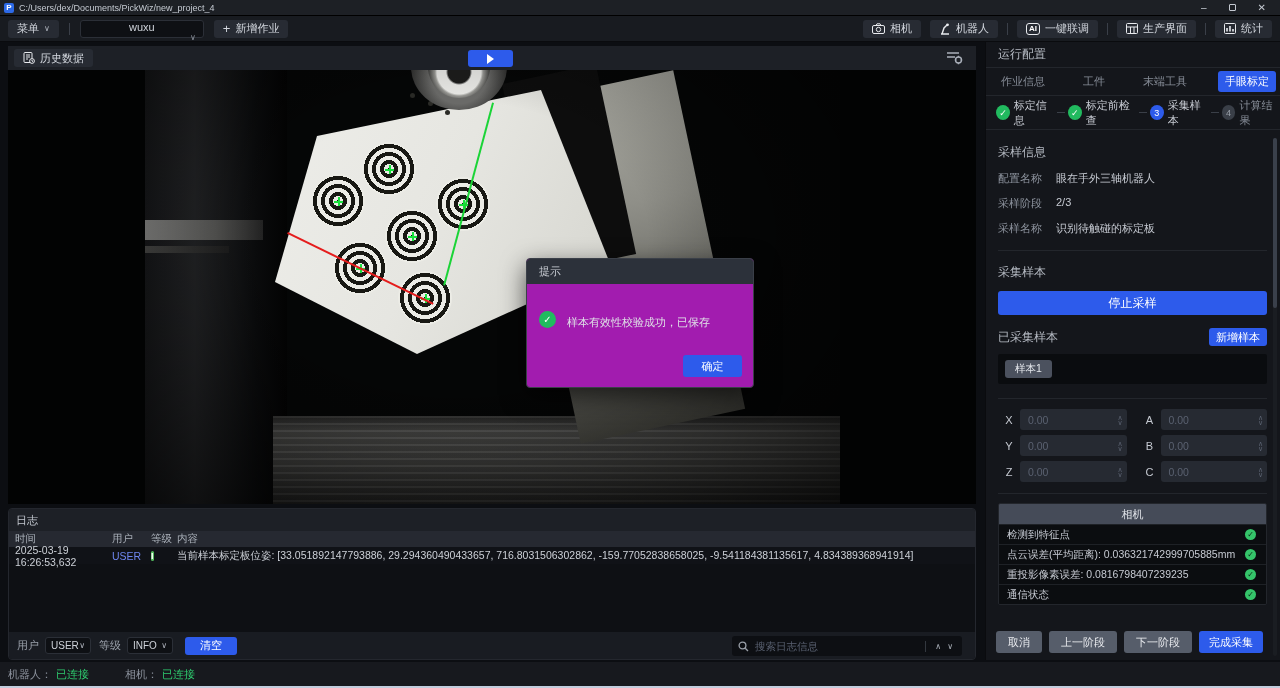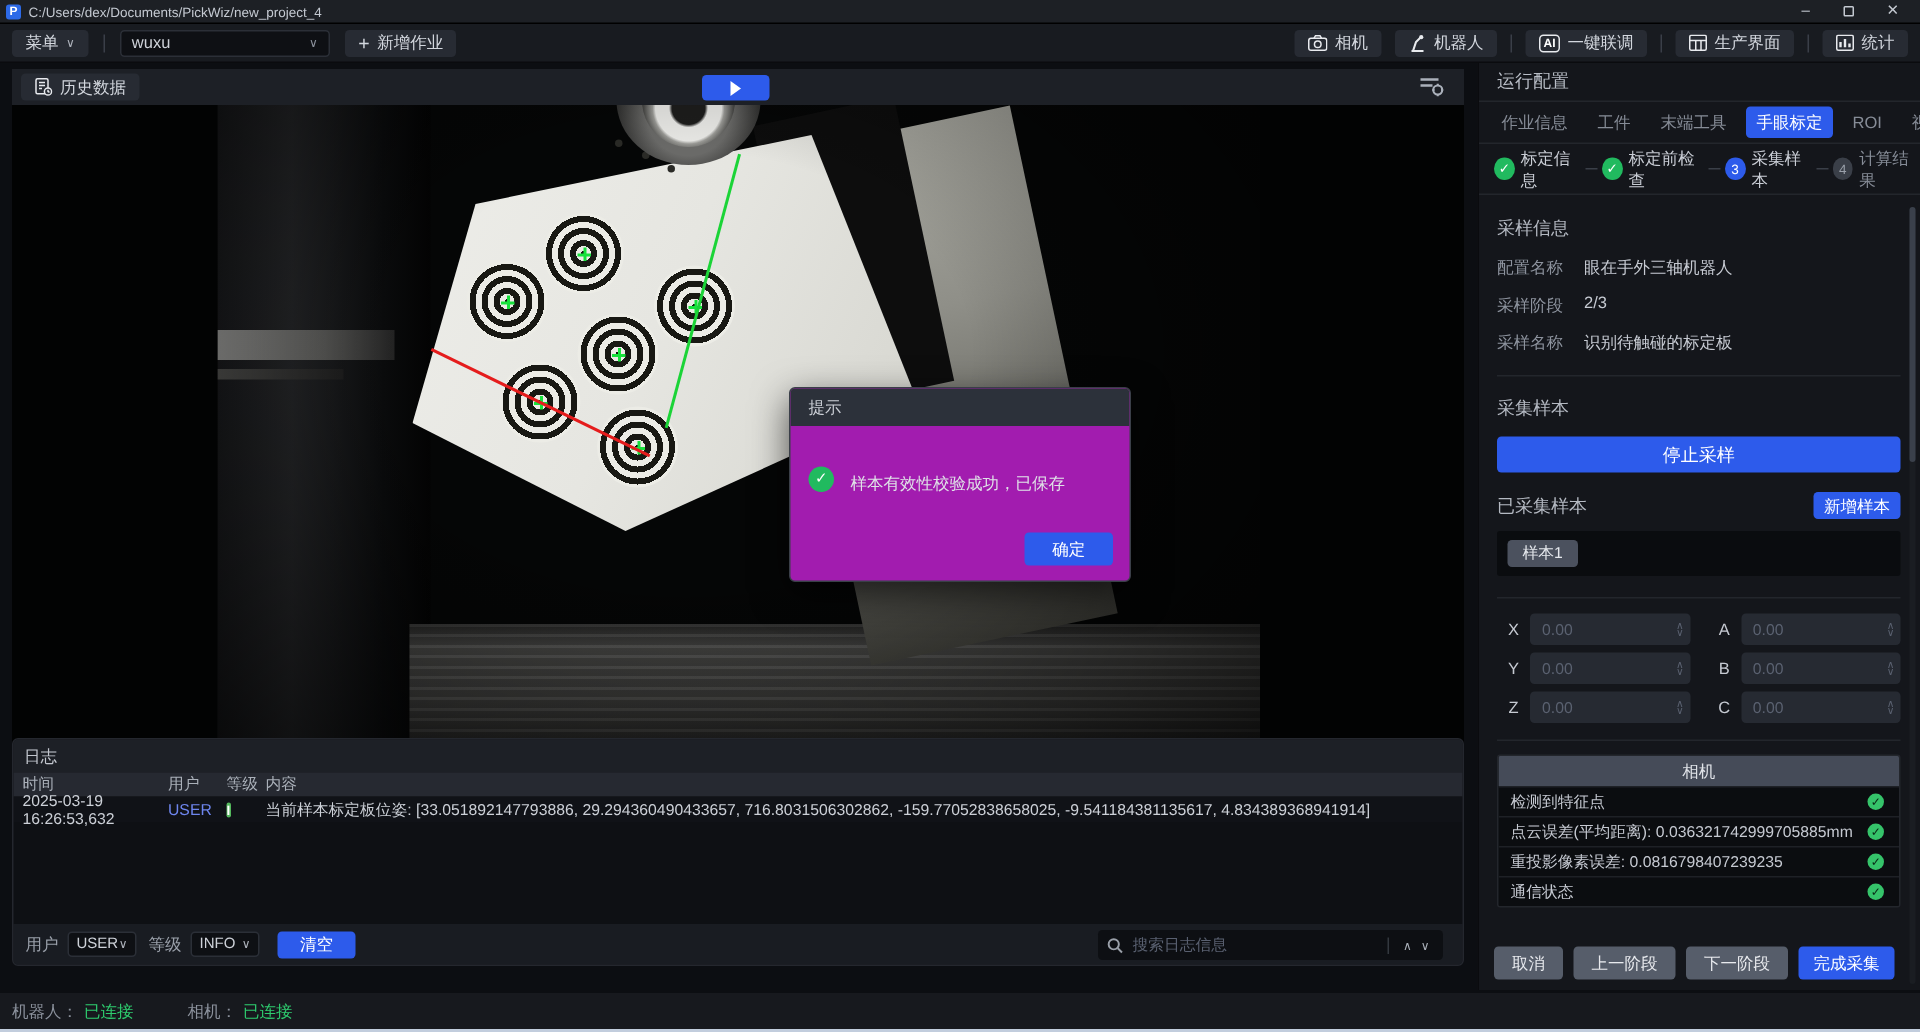--- a/index.html
+++ b/index.html
@@ -15,21 +15,21 @@
   .restore-box { width:7px; height:7px; border:1px solid #c4c9d1; border-radius:1px; }
 
   
   .menubar { position:absolute; left:0; top:16px; width:1280px; height:26px; background:#181b20; display:flex; align-items:center; border-bottom:1px solid #0a0b0e; }
   .mb-left { display:flex; align-items:center; gap:10px; padding-left:8px; }
   .mb-right { margin-left:auto; display:flex; align-items:center; gap:9px; padding-right:8px; }
   .dk-btn { display:inline-flex; align-items:center; gap:5px; height:18px; padding:0 9px; background:#272b33; border-radius:3px; color:#d3d7de; font-size:11px; cursor:pointer; }
   .sep { width:1px; height:12px; background:#3a3f48; }
   .select { display:inline-flex; align-items:center; height:18px; background:#0e1014; border:1px solid #2b2f37; border-radius:3px; color:#ced2d9; font-size:11px; padding:0 7px; cursor:pointer; }
   .select .chev { margin-left:auto; color:#8b919c; font-size:8px; }
-  .job-select { width:140px; }
+  .job-select { width:124px;flex-direction:column; }
   .chev { font-size:8px; color:#aeb3bc; }
   .plus { font-size:13px; color:#d3d7de; line-height:11px; }
   .icon-svg { display:block; }
   .ai-badge { border:1.3px solid #e8eaee; border-radius:3px; font-size:8px; font-weight:bold; color:#fff; padding:1px 2px; line-height:8px; }
 
   
   .left-toolbar { position:absolute; left:8px; top:46px; width:968px; height:24px; background:#1d2026; display:flex; align-items:center; }
   .history-btn { margin-left:6px; }
   .play-btn { position:absolute; left:460px; top:4px; width:45px; height:17px; background:#2d5beb; border-radius:3px; display:flex; align-items:center; justify-content:center; cursor:pointer; }
   .play-tri { width:0; height:0; border-left:7px solid #fff; border-top:5px solid transparent; border-bottom:5px solid transparent; }
@@ -57,21 +57,21 @@
   .cross::before { left:4px; top:0; width:1.5px; height:9px; }
   .cross::after { left:0; top:4px; width:9px; height:1.5px; }
   .holedot { position:absolute; width:5px; height:5px; border-radius:50%; background:#2a2a26; }
   .gline { position:absolute; left:349px; top:33px; width:189px; height:2px; background:#1bd437; transform-origin:0 0; transform:rotate(105deg); }
   .rline { position:absolute; left:143px; top:162px; width:162px; height:2px; background:#e51c1c; transform-origin:0 0; transform:rotate(26deg); }
   .arm-outer { position:absolute; left:266px; top:-46px; width:96px; height:86px; border-radius:50%; background:radial-gradient(circle at 50% 60%,#6a6a68 0 40%,#2c2c2b 70%,#111 100%); }
   .arm-inner { position:absolute; left:283px; top:-34px; width:62px; height:62px; border-radius:50%; background:radial-gradient(circle at 50% 58%,#1d1d1c 0 11px,#e9e9e6 13px 22px,#9a9a96 24px,#3a3a38 31px); }
   .vignette { position:absolute; inset:0; background:radial-gradient(ellipse at 45% 38%, rgba(0,0,0,0) 35%, rgba(0,0,0,.45) 78%, rgba(0,0,0,.7) 100%); pointer-events:none; }
 
   
-  .log-panel { position:absolute; left:8px; top:492px; width:968px; height:152px; background:#14161b; border:1px solid #24272e; border-radius:4px; overflow:hidden; }
+  .log-panel { position:absolute; left:8px; top:508px; width:968px; height:152px; background:#14161b; border:1px solid #24272e; border-radius:4px; overflow:hidden; }
   .log-title { height:22px; background:#1d2026; display:flex; align-items:center; padding-left:7px; font-size:11px; color:#c3c7cf; }
   .log-head { height:16px; background:#262931; display:flex; align-items:center; font-size:10.5px; color:#aab0b9; }
   .log-row { height:17px; display:flex; align-items:center; font-size:10.5px; color:#ccd0d7; background:#101217; }
   .c-time { width:103px; padding-left:6px; flex:none; }
   .c-user { width:39px; flex:none; }
   .c-level { width:26px; flex:none; }
   .c-content { flex:1; white-space:nowrap; overflow:hidden; }
   .user-blue { color:#6e86ef; }
   .lvl-badge { width:12px; height:12px; background:#53b85c; border-radius:3px; color:#fff; font-size:9px; font-weight:bold; text-align:center; line-height:12px; }
   .log-empty { height:68px; background:#0e1014; }
@@ -86,21 +86,21 @@
   .sb-chev { color:#aab0b9; font-size:8px; padding:0 3px; cursor:pointer; }
 
   
   .statusbar { position:absolute; left:0; top:662px; width:1280px; height:24px; background:#17191e; display:flex; align-items:center; font-size:11px; color:#8b919c; }
   .statusbar .green { color:#2ecb6e; }
   .bottom-strip { position:absolute; left:0; top:686px; width:1280px; height:2px; background:#c2cddd; }
 
   
   .rpanel { position:absolute; left:985px; top:42px; width:295px; height:618px; background:#14161b; border-left:1px solid #0a0b0e; }
   .rp-header { height:26px; display:flex; align-items:center; padding-left:12px; font-size:12px; color:#b8bdc6; border-bottom:1px solid #23262c; }
-  .rp-tabs { height:28px; display:flex; align-items:center; gap:6px; padding-left:8px; border-bottom:1px solid #23262c; font-size:11px; color:#868c97; }
+  .rp-tabs { height:28px; display:flex; align-items:center; gap:24px; padding-left:8px; border-bottom:1px solid #23262c; font-size:11px; color:#868c97; }
   .rp-tab { padding:3px 7px; border-radius:3px; cursor:pointer; white-space:nowrap; }
   .rp-tab.active { background:#2d5beb; color:#fff; }
   .rp-steps { height:34px; display:flex; align-items:center; padding-left:10px; border-bottom:1px solid #23262c; font-size:11px; color:#c9cdd5; }
   .step { display:flex; align-items:center; gap:4px; }
   .step-dot { width:15px; height:15px; border-radius:50%; font-size:9px; color:#fff; display:flex; align-items:center; justify-content:center; }
   .step-dot.done { background:#21ba5f; }
   .step-dot.active { background:#2d5beb; }
   .step-dot.pending { background:#3a3f48; color:#9aa0aa; }
   .step-link { width:8px; height:1px; background:#3a3f48; margin:0 3px; }
   .step.pending-lbl { color:#868c97; }

